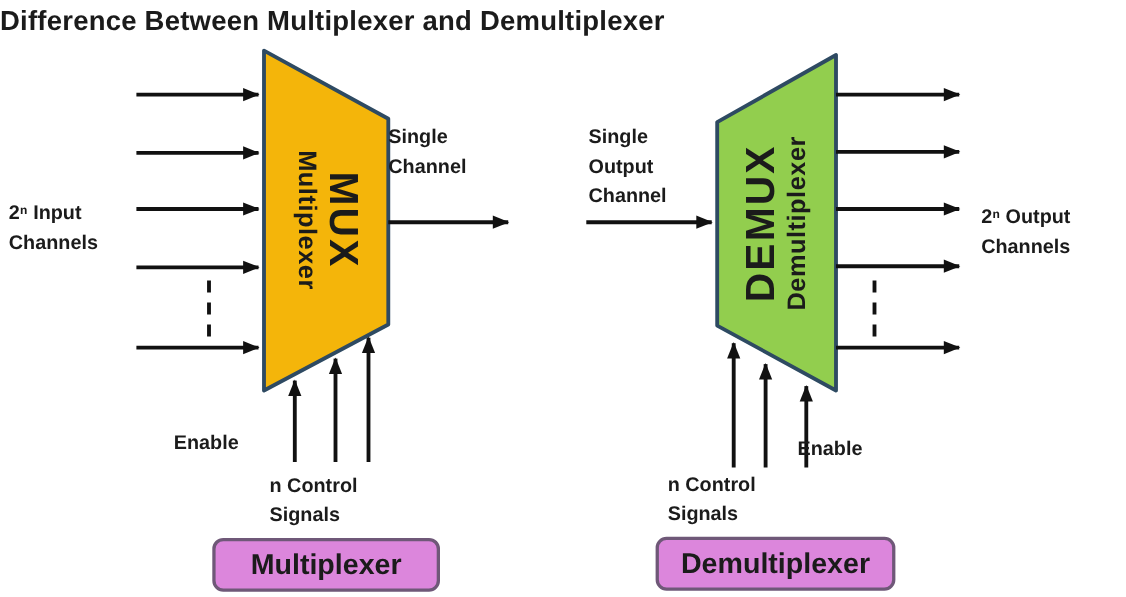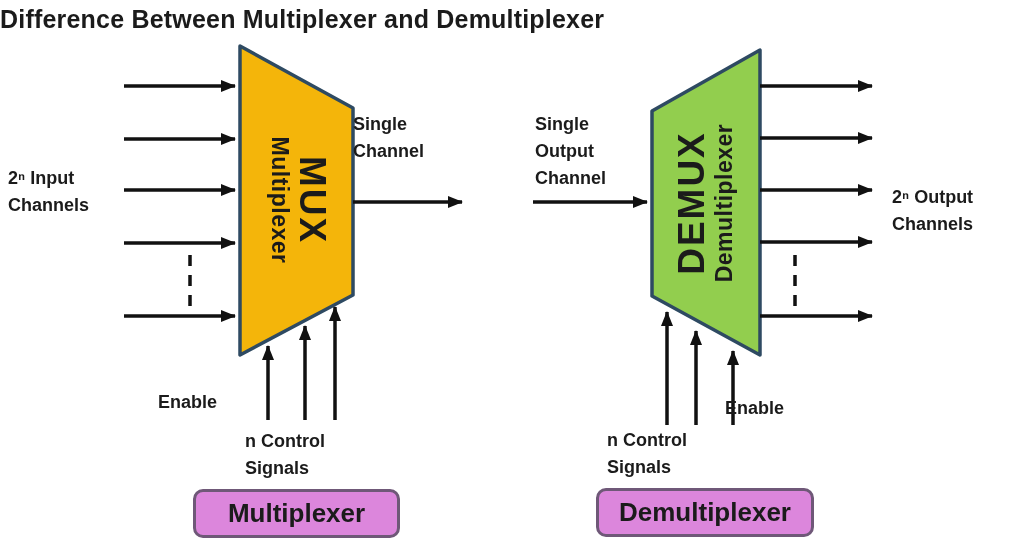--- a/index.html
+++ b/index.html
@@ -70,21 +70,21 @@
     <line class="arrow" x1="760" y1="316" x2="872" y2="316" marker-end="url(#ah)"></line>
     <line class="dashes" x1="795" y1="255" x2="795" y2="308"></line>
 
     <line class="arrow" x1="667" y1="425" x2="667" y2="312" marker-end="url(#ah)"></line>
     <line class="arrow" x1="696" y1="425" x2="696" y2="331" marker-end="url(#ah)"></line>
     <line class="arrow" x1="733" y1="425" x2="733" y2="351" marker-end="url(#ah)"></line>
   </svg>
 
   <div class="txt title">Difference Between Multiplexer and Demultiplexer</div>
 
-  <div class="txt lbl" style="left:8px; top:165px; width:104px;">
+  <div class="txt lbl" style="left:8px; top:180px; width:104px;">
     <div>2ⁿ Input</div>
     <div>Channels</div>
   </div>
 
   <div class="txt lbl" style="left:353px; top:111px; width:110px;">
     <div>Single</div>
     <div>Channel</div>
   </div>
 
   <div class="rot-label rot-mux">

